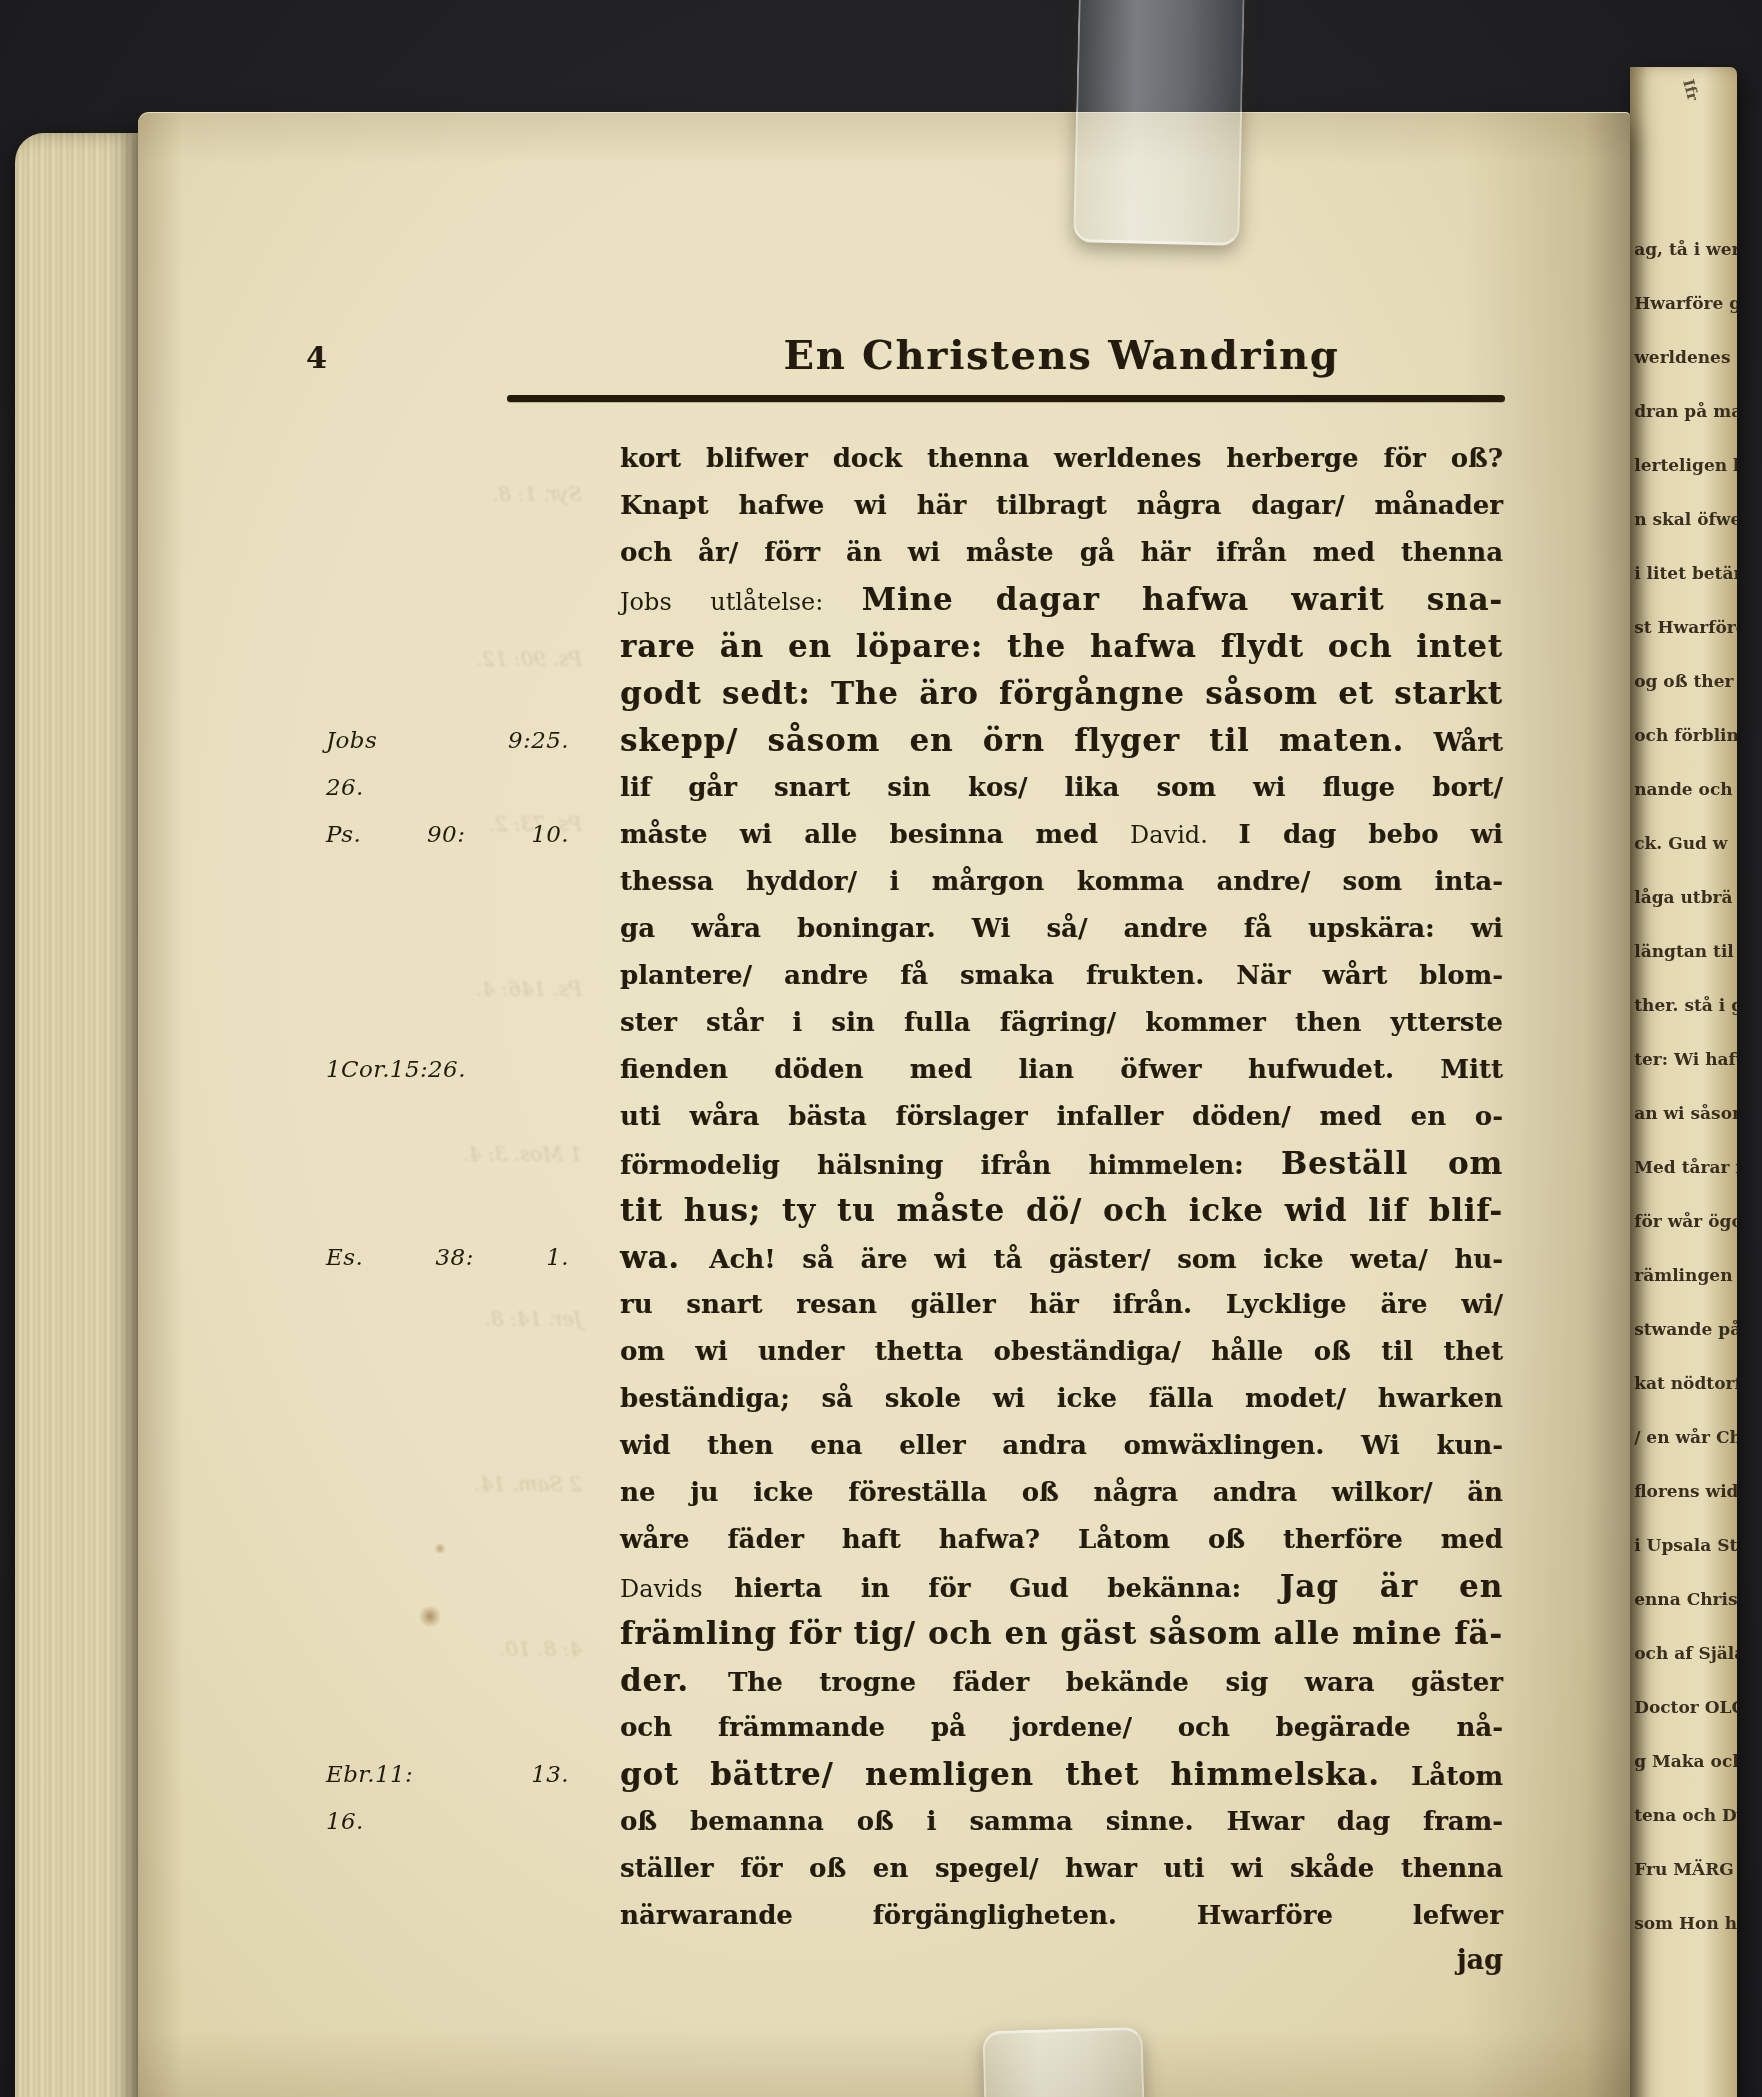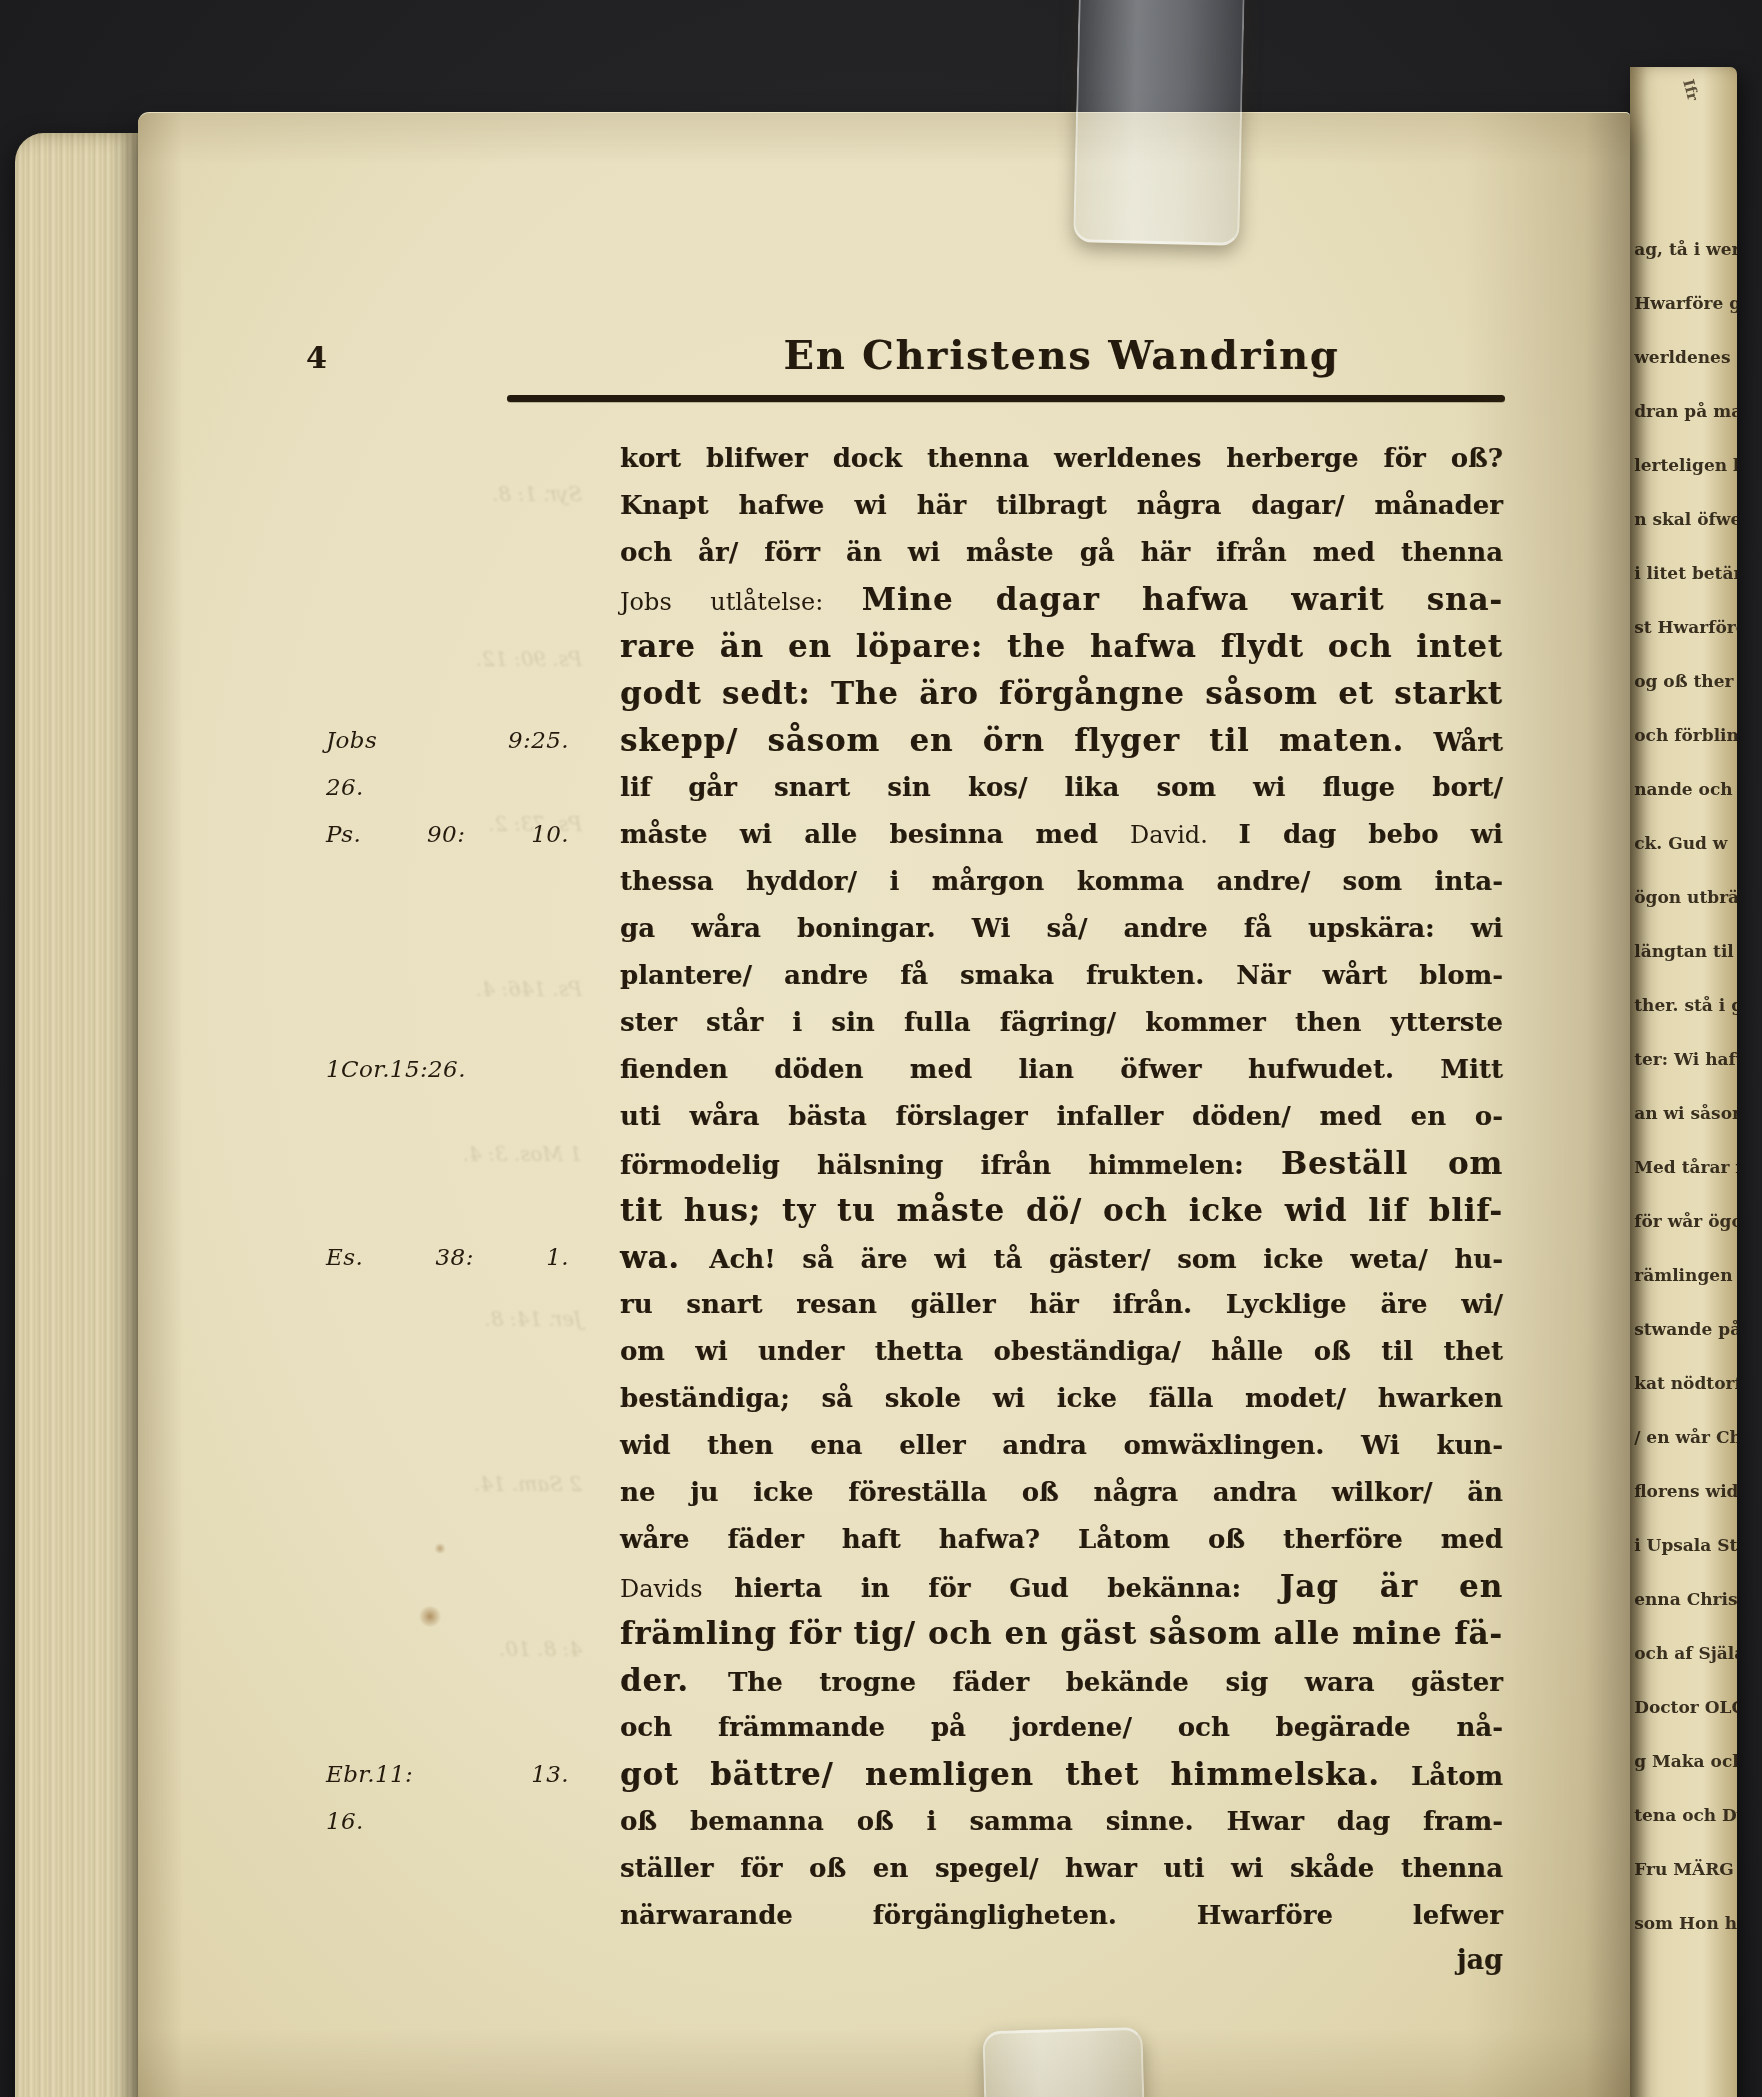--- a/index.html
+++ b/index.html
@@ -134,21 +134,21 @@
         <div class="fragment">werldenes fåfä</div>
         <div class="fragment">dran på matnet</div>
         <div class="fragment">lerteligen bekym</div>
         <div class="fragment">n skal öfwergifw</div>
         <div class="fragment">i litet betänke/ th</div>
         <div class="fragment">st Hwarföre kun</div>
         <div class="fragment">og oß ther om?</div>
         <div class="fragment">och förblindat</div>
         <div class="fragment">nande och en</div>
         <div class="fragment">ck. Gud w</div>
-        <div class="fragment">ögon utbrä</div>
+        <div class="fragment">låga utbrä</div>
         <div class="fragment">längtan til b</div>
         <div class="fragment">ther. stå i gen</div>
         <div class="fragment">ter: Wi hafw</div>
         <div class="fragment">an wi såsom e</div>
         <div class="fragment">Med tårar m</div>
         <div class="fragment">för wår ögon/</div>
         <div class="fragment">rämlingen efter</div>
         <div class="fragment">stwande på jorden</div>
         <div class="fragment">kat nödtorften</div>
         <div class="fragment">/ en wår Chri</div>

